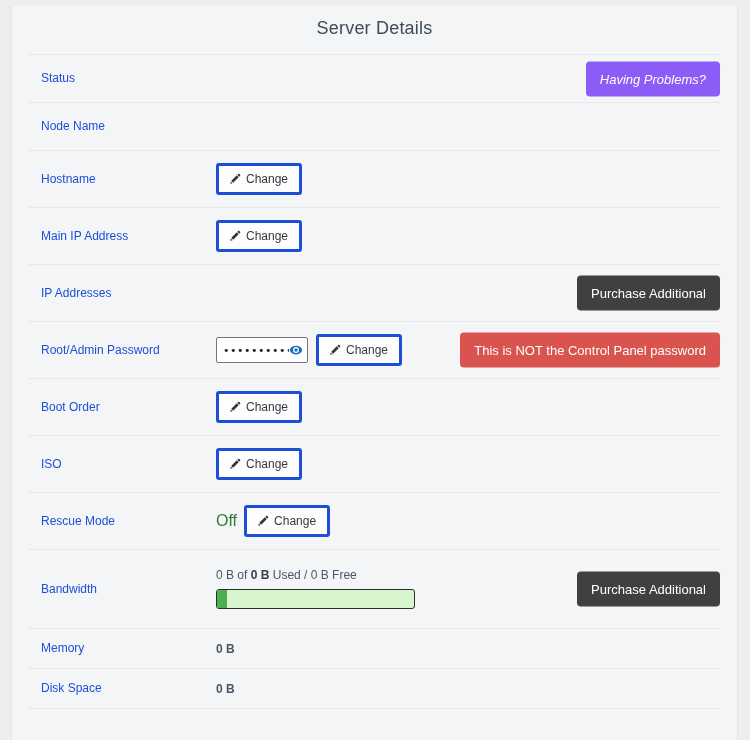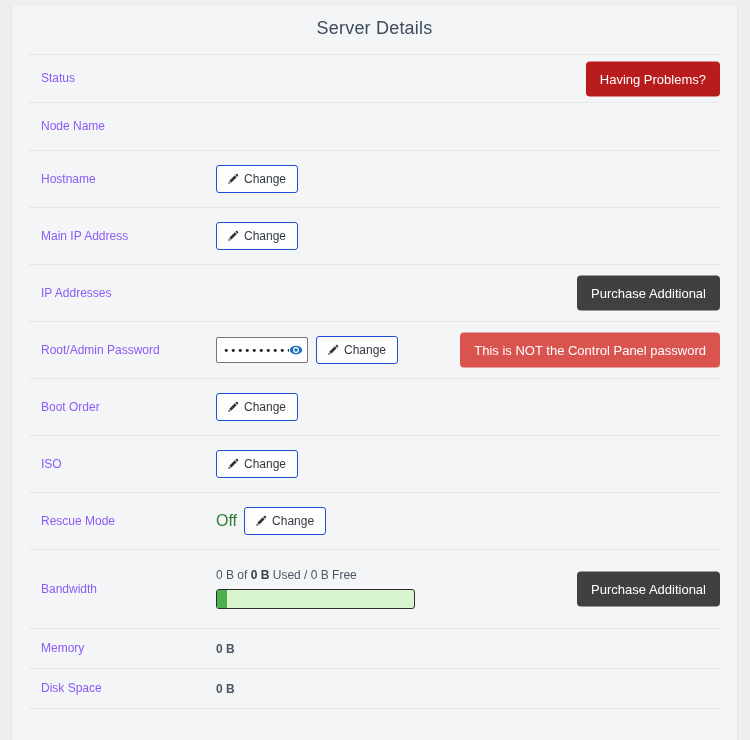--- a/index.html
+++ b/index.html
@@ -55,21 +55,21 @@
   .row.tall  { height: 48px; }
   .row.btnrow{ height: 57px; }
   .row.pw    { height: 57px; }
   .row.bw    { height: 79px; }
   .row.small { height: 40px; }
 
   .label {
     width: 175px;
     flex: 0 0 175px;
     font-size: 12px;
-    color: #8b5cf6;
+    color: #1d4ed8;
     line-height: 1.2;
   }
 
   .value-area {
     flex: 1 1 auto;
     display: flex;
     align-items: center;
     min-width: 0;
   }
 
@@ -78,21 +78,21 @@
     color: #4a5668;
   }
   .value-text.bold { font-weight: bold; }
 
   
   .btn-default {
     display: inline-flex;
     align-items: center;
     gap: 5px;
     background: #fdfdfd;
-    border: 1px solid #1d4ed8;
+    border: 3px solid #1d4ed8;
     border-radius: 3px;
     padding: 7px 11px 7px 10px;
     font-size: 12px;
     color: #333a42;
     cursor: pointer;
     line-height: 1;
     box-sizing: border-box;
     white-space: nowrap;
   }
 
@@ -118,21 +118,21 @@
     border: none;
     border-radius: 4px;
     color: #fff;
     font-size: 13px;
     padding: 11px 14px;
     cursor: pointer;
     line-height: 1;
     white-space: nowrap;
     font-family: "Liberation Sans", sans-serif;
   }
-  .btn-info    { background: #b91c1c; }
+  .btn-info    { background: #8b5cf6; font-style: italic; }
   .btn-success { background: #404040; }
   .btn-danger  { background: #d9534f; }
 
   
   .pw-input {
     width: 92px;
     height: 26px;
     border: 1px solid #767676;
     border-radius: 2px;
     background: #fff;

